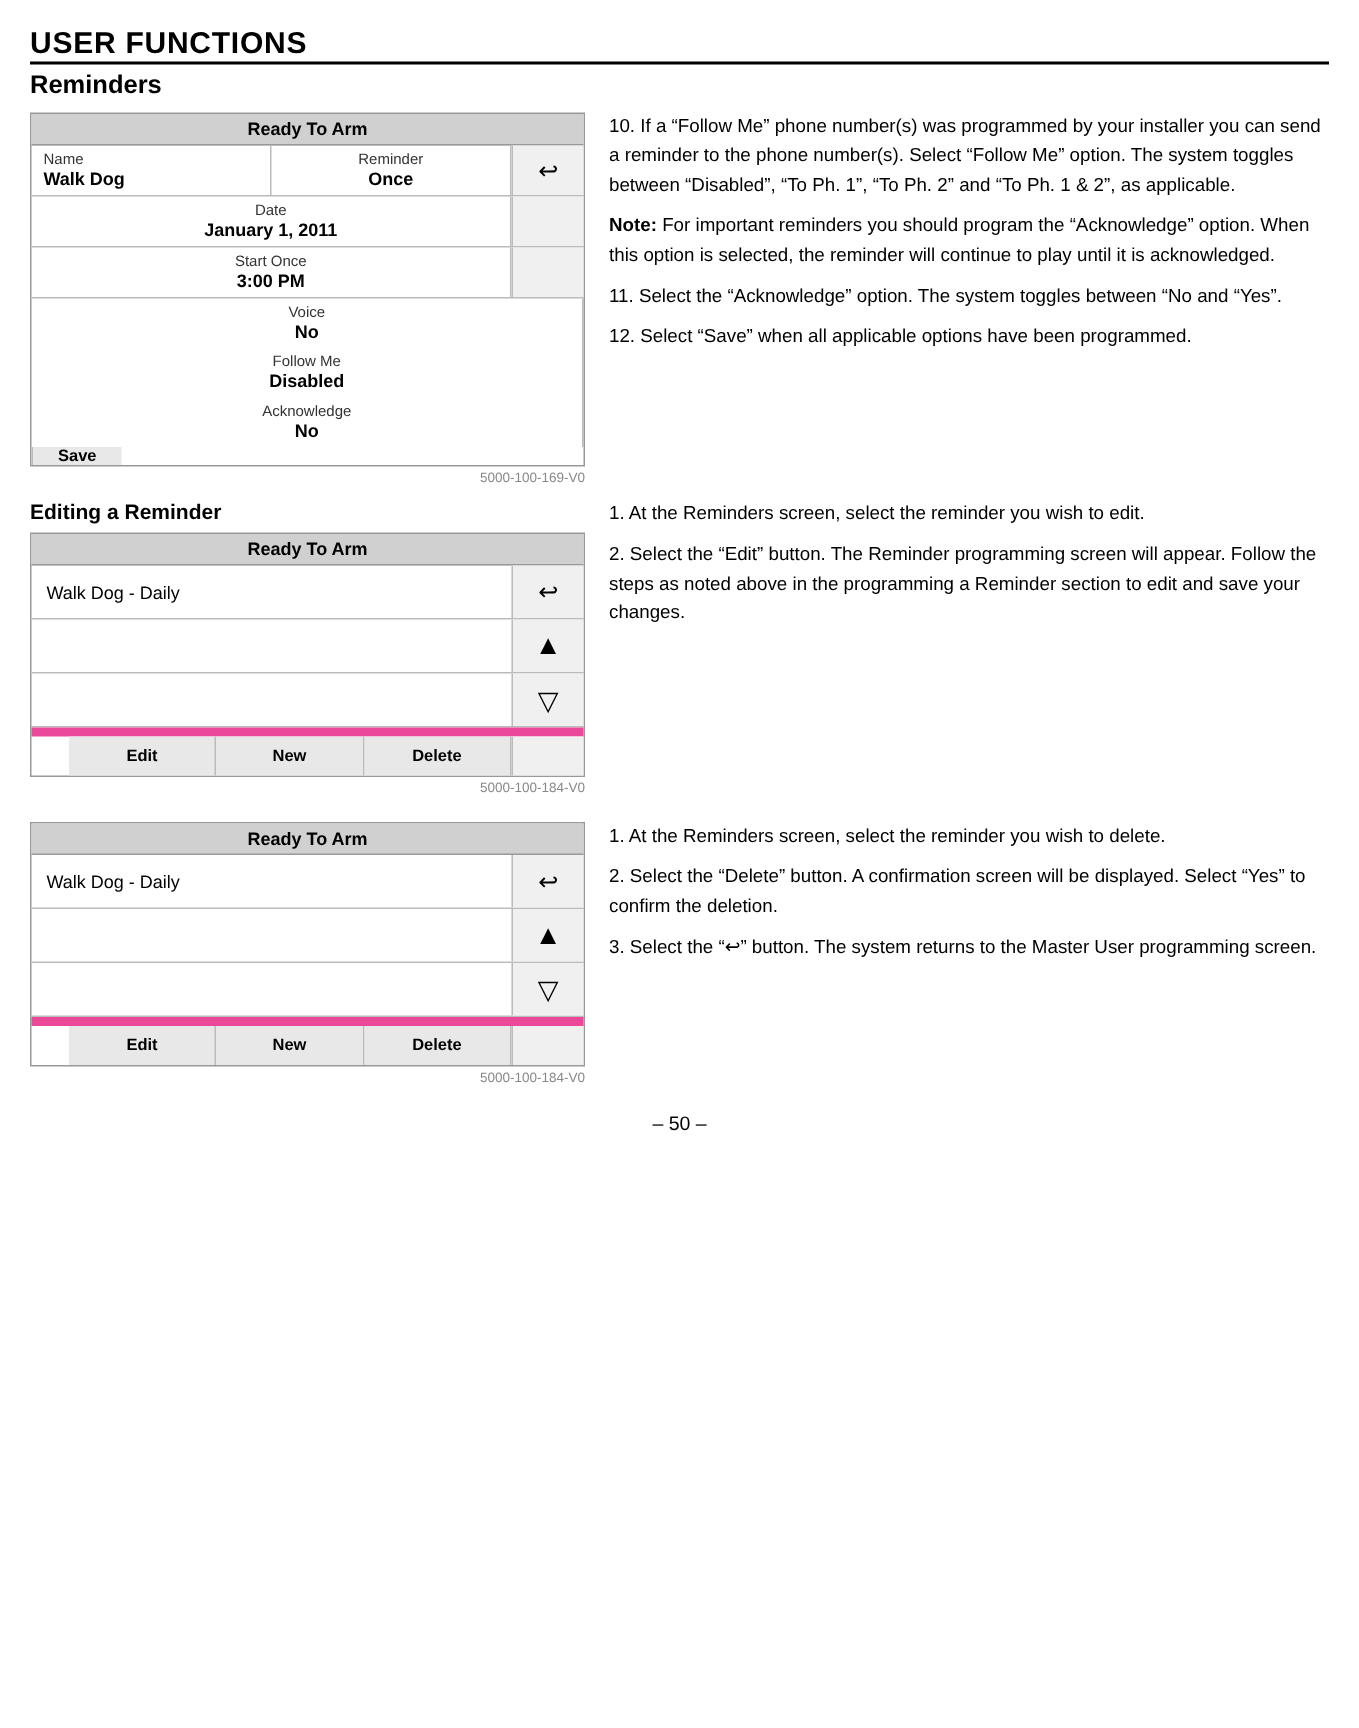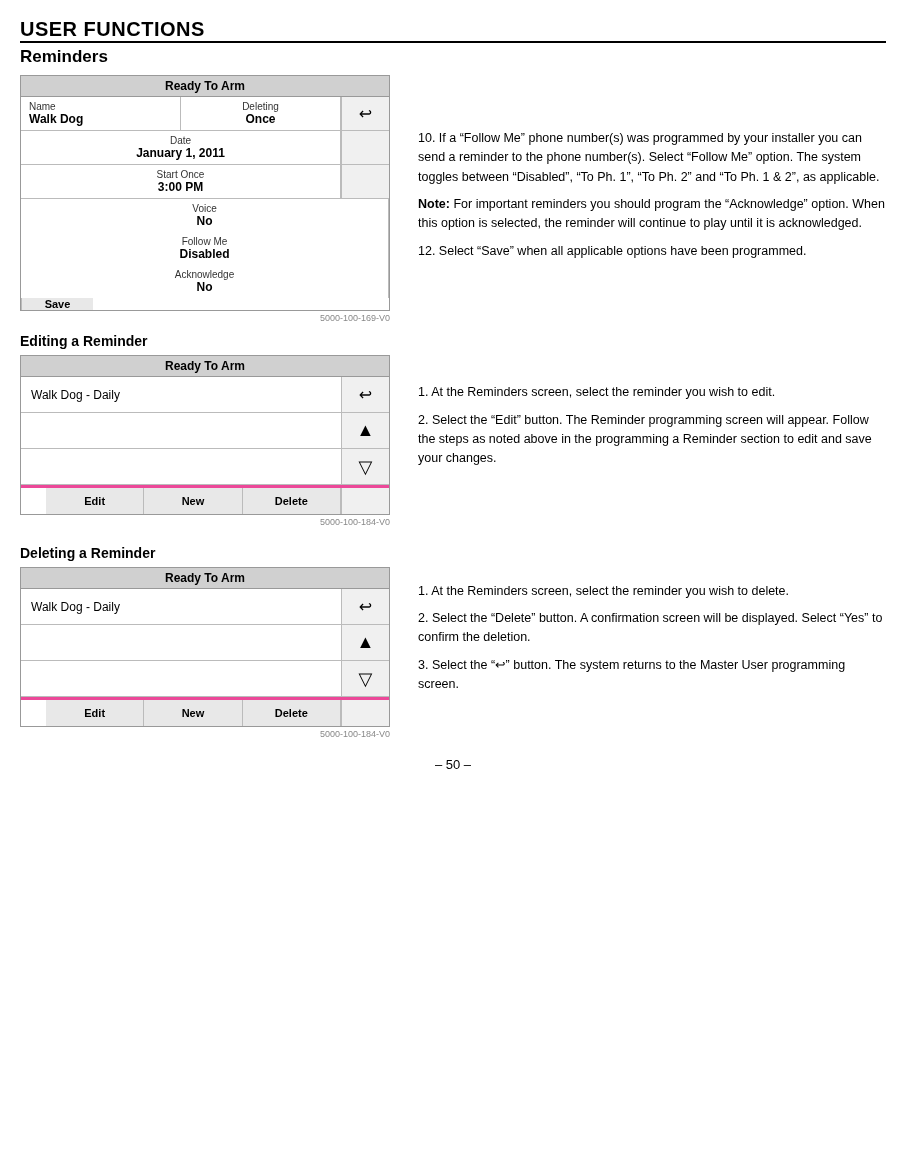--- a/index.html
+++ b/index.html
@@ -28,23 +28,23 @@
     }
     .subsection-title {
       font-size: 14px;
       font-weight: bold;
       margin-bottom: 6px;
     }
 
     
     .content-row {
       display: flex;
-      gap: 28px;
+      gap: 16px;
       margin-bottom: 18px;
-      align-items: center;
+      align-items: flex-start;
     }
     .left-col {
       width: 370px;
       flex-shrink: 0;
     }
     .right-col {
       flex: 1;
       font-size: 12.5px;
       line-height: 1.55;
     }
@@ -94,21 +94,21 @@
       align-items: center;
       justify-content: center;
       font-size: 16px;
       border-left: 1px solid #bbb;
       cursor: pointer;
       background: #f0f0f0;
     }
 
     
     .save-btn-cell {
-      width: 72px;
+      width: 60px;
       flex-shrink: 0;
       display: flex;
       align-items: center;
       justify-content: center;
       font-size: 11px;
       font-weight: bold;
       border-left: 1px solid #bbb;
       cursor: pointer;
       background: #e8e8e8;
     }
@@ -146,21 +146,21 @@
       justify-content: center;
       font-size: 18px;
       border-left: 1px solid #bbb;
       cursor: pointer;
       background: #f0f0f0;
     }
 
     
     .btn-bar {
       display: flex;
-      border-top: 3px solid #ec4899;
+      border-top: 6px solid #ec4899;
       padding-left: 25px;
     }
     .btn-bar-btn {
       flex: 1;
       padding: 7px 0;
       text-align: center;
       font-size: 11px;
       font-weight: bold;
       border-right: 1px solid #bbb;
       cursor: pointer;
@@ -207,21 +207,21 @@
   <div class="left-col">
     <div class="panel">
       <div class="panel-header">Ready To Arm</div>
 
       <div class="prog-row">
         <div class="prog-cell">
           <div class="label">Name</div>
           <div class="value">Walk Dog</div>
         </div>
         <div class="prog-cell center">
-          <div class="label">Deleting</div>
+          <div class="label">Reminder</div>
           <div class="value">Once</div>
         </div>
         <div class="back-btn-cell">↩</div>
       </div>
 
       <div class="prog-row">
         <div class="prog-cell center" style="flex:3;">
           <div class="label">Date</div>
           <div class="value">January 1, 2011</div>
         </div>
@@ -254,20 +254,21 @@
     </div>
     <div class="watermark">5000-100-169-V0</div>
   </div>
 
   <div class="right-col">
     <p>10.  If a “Follow Me” phone number(s) was programmed by your installer you can send a reminder to the phone number(s). Select “Follow Me” option. The system toggles between “Disabled”, “To Ph. 1”, “To Ph. 2” and “To Ph. 1 &amp; 2”, as applicable.</p>
     <p>
       <span class="note-label">Note:</span>
       <span> </span><span>For important reminders you should program the “Acknowledge” option. When this option is selected, the reminder will continue to play until it is acknowledged.</span>
     </p>
+    <p>11.  Select the “Acknowledge” option. The system toggles between “No and “Yes”.</p>
     <p>12.  Select “Save” when all applicable options have been programmed.</p>
   </div>
 </div>
 
 <div class="content-row" style="margin-top:10px;">
   <div class="left-col">
     <div class="subsection-title">Editing a Reminder</div>
     <div class="panel">
       <div class="panel-header">Ready To Arm</div>
 
@@ -296,21 +297,20 @@
   </div>
 
   <div class="right-col">
     <p>1.   At the Reminders screen, select the reminder you wish to edit.</p>
     <p>2.   Select the “Edit” button. The Reminder programming screen will appear. Follow the steps as noted above in the programming a Reminder section to edit and save your changes.</p>
   </div>
 </div>
 
 <div class="content-row" style="margin-top:10px;">
   <div class="left-col">
-    <div class="subsection-title">Deleting a Reminder</div>
     <div class="panel">
       <div class="panel-header">Ready To Arm</div>
 
       <div class="list-row">
         <div class="list-item-text">Walk Dog     - Daily</div>
         <div class="list-back-cell">↩</div>
       </div>
 
       <div style="display:flex; border-bottom:1px solid #bbb; min-height:36px;">
         <div style="flex:1;"></div>

